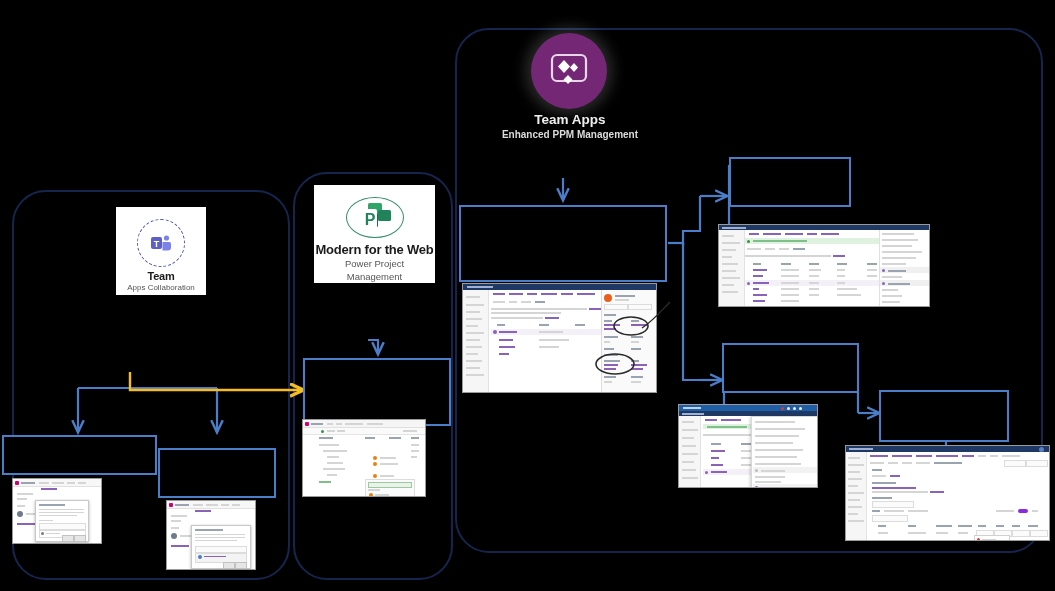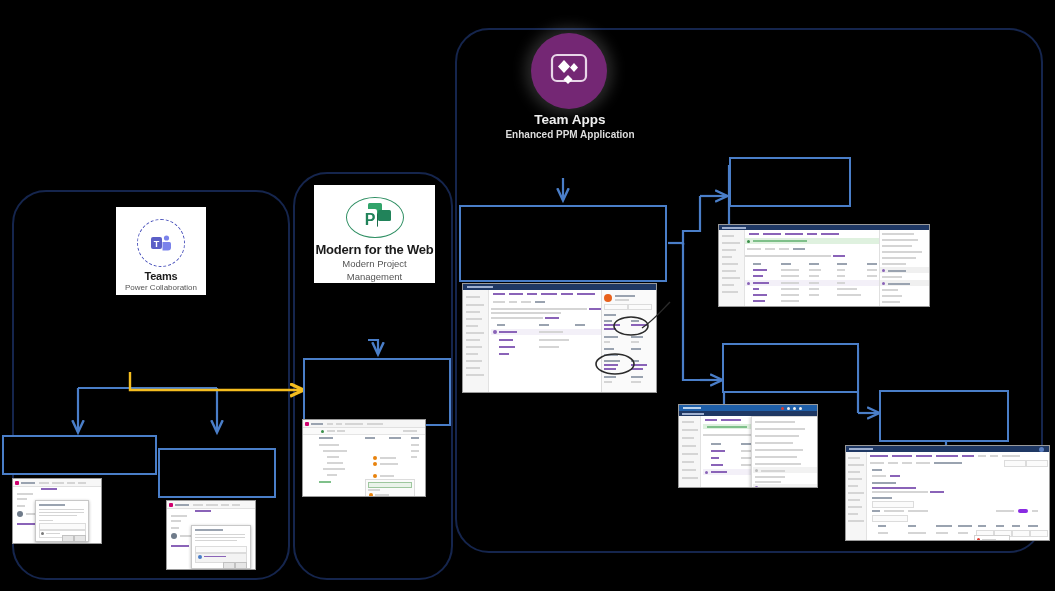--- a/index.html
+++ b/index.html
@@ -160,47 +160,47 @@
 
   <div id="powerapps-badge">
     <svg width="44" height="42" viewBox="0 0 44 42" aria-hidden="true">
       <rect x="5" y="5" width="34" height="26" rx="5" ry="5" fill="none" stroke="#e8d6e8" stroke-width="2.2"></rect>
       <polygon points="17,10 23,16.5 17,23 11,16.5" fill="#ffffff"></polygon>
       <polygon points="27,13 31,17.5 27,22 23,17.5" fill="#ffffff"></polygon>
       <polygon points="21,25 25.5,29.5 21,34 16.5,29.5" fill="#ffffff"></polygon>
     </svg>
   </div>
   <div id="powerapps-label">Team Apps</div>
-  <div id="powerapps-sub">Enhanced PPM Application</div>
+  <div id="powerapps-sub">Enhanced PPM Management</div>
 
   <div class="app-card" id="teams-card">
     <div class="ring-dotted">
       <svg width="24" height="20" viewBox="0 0 24 20" aria-hidden="true">
         <rect x="2" y="4" width="11" height="12" rx="2" fill="#5b5fc7"></rect>
         <text x="7.5" y="13.5" font-size="9" font-family="'Liberation Sans',sans-serif" fill="#ffffff" text-anchor="middle" font-weight="bold">T</text>
         <circle cx="17.5" cy="5" r="2.6" fill="#7b83eb"></circle>
         <path d="M13.5 9 h7 a1.5 1.5 0 0 1 1.5 1.5 v4 a3 3 0 0 1 -3 3 h-5.5 z" fill="#7b83eb"></path>
       </svg>
     </div>
-    <div class="card-title">Teams</div>
-    <div class="card-sub">Power Collaboration</div>
+    <div class="card-title">Team</div>
+    <div class="card-sub">Apps Collaboration</div>
   </div>
 
   <div class="app-card" id="project-card">
     <div class="ring-solid">
       <svg width="40" height="34" viewBox="0 0 40 34" aria-hidden="true">
         <rect x="13" y="2" width="14" height="12" rx="1.5" fill="#31a46a"></rect>
         <rect x="23" y="9" width="13" height="11" rx="1.5" fill="#21835a"></rect>
         <rect x="13" y="12" width="10" height="14" rx="1.5" fill="#1a6b4a"></rect>
         <rect x="8" y="8" width="14" height="20" rx="2" fill="#ffffff"></rect>
         <text x="15" y="24" font-size="16" font-family="'Liberation Sans',sans-serif" fill="#21835a" text-anchor="middle" font-weight="bold">P</text>
       </svg>
     </div>
     <div class="card-title">Modern for the Web</div>
-    <div class="card-sub">Modern Project</div>
+    <div class="card-sub">Power Project</div>
     <div class="card-sub">Management</div>
   </div>
 
   <svg class="wires">
     <defs>
       <marker id="ah-blue" markerWidth="7" markerHeight="7" refX="5.4" refY="3" orient="auto" markerUnits="strokeWidth">
         <path d="M0,0.4 L5.6,3 L0,5.6" fill="none" stroke="#4a7ec8" stroke-width="1.1"></path>
       </marker>
       <marker id="ah-yellow" markerWidth="7" markerHeight="7" refX="5.4" refY="3" orient="auto" markerUnits="strokeWidth">
         <path d="M0,0.4 L5.6,3 L0,5.6" fill="none" stroke="#f5bd1f" stroke-width="1.4"></path>

